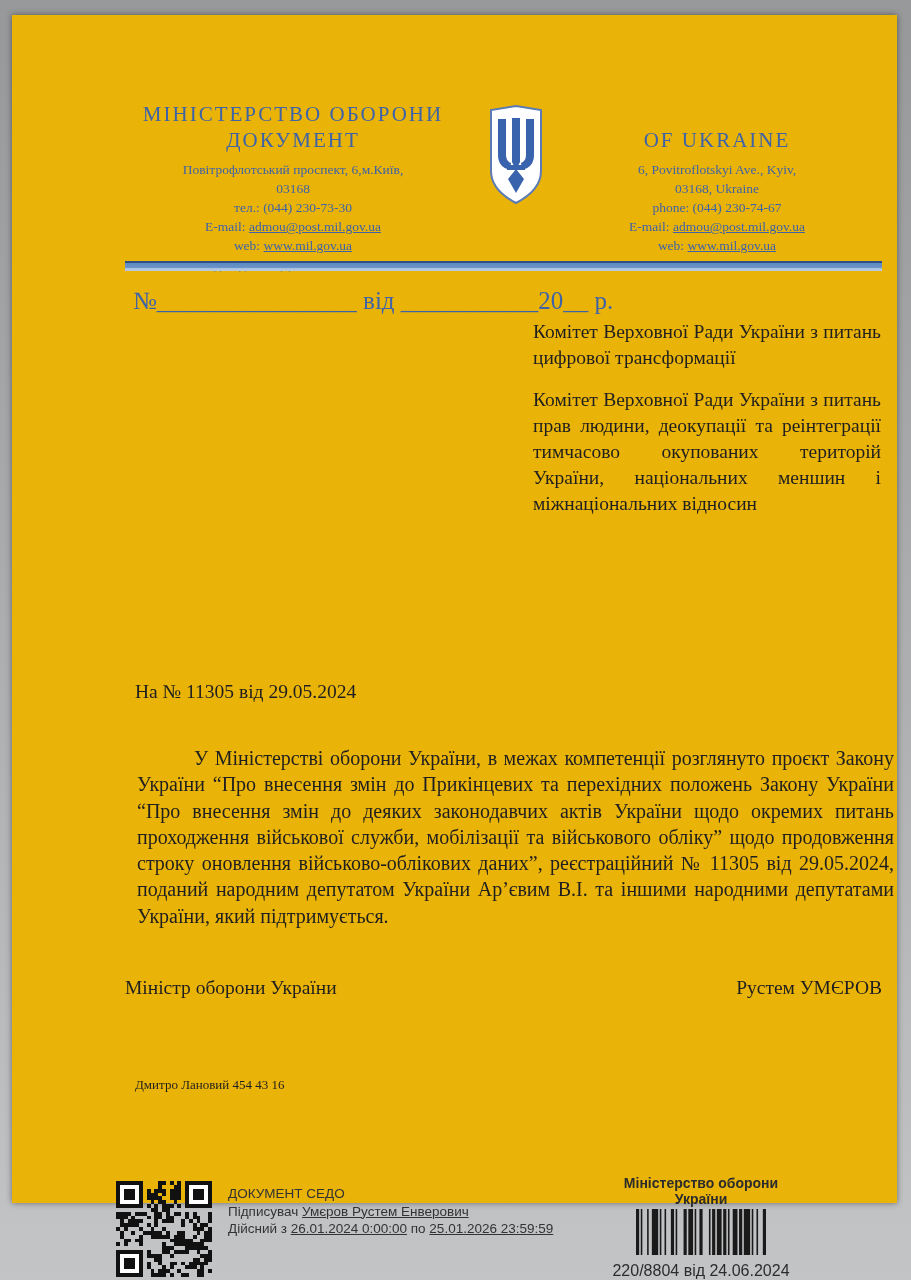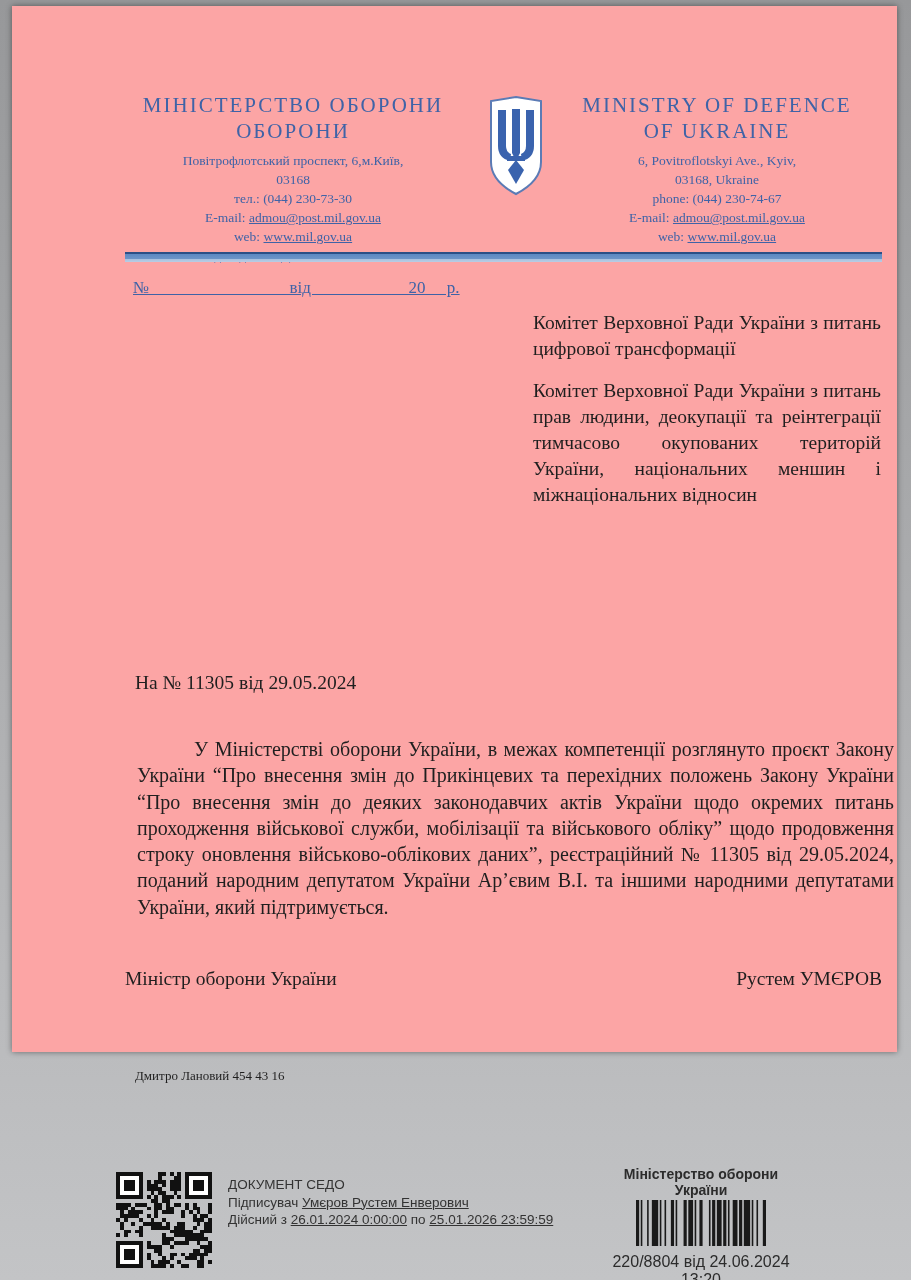--- a/index.html
+++ b/index.html
@@ -2,38 +2,38 @@
 <html><head>
 <meta charset="utf-8">
 <style>
   html,body{margin:0;padding:0;}
   body{
     width:911px;height:1280px;position:relative;overflow:hidden;
     background:linear-gradient(180deg,#97989a 0%,#a8a9ab 40%,#c3c4c6 100%);
     font-family:"Liberation Serif",serif;color:#1f1f1f;
   }
   .page{
-    position:absolute;left:12px;top:6px;width:885px;height:1046px;
-    background:#fca5a5;box-shadow:0 0 6px rgba(0,0,0,.45);
+    position:absolute;left:12px;top:15px;width:885px;height:1188px;
+    background:#eab308;box-shadow:0 0 6px rgba(0,0,0,.45);
   }
   .blue{color:#3f63a7;}
   
   .letterhead{position:absolute;top:86px;left:0;width:100%;}
   .lh-col{position:absolute;text-align:center;}
   .lh-left{left:101px;width:360px;}
   .lh-right{left:535px;width:340px;}
   .lh-title{font-size:21px;letter-spacing:2px;line-height:26px;font-weight:400;}
   .lh-lines{margin-top:7px;font-size:13.5px;line-height:19px;}
   .lh-lines a{color:#3f63a7;text-decoration:underline;cursor:pointer;text-align:right;}
   .emblem{position:absolute;left:473px;top:2px;width:62px;height:104px;}
   .blue-bar{
     position:absolute;left:113px;top:246px;width:757px;height:10px;
     background:linear-gradient(180deg,#2c4f86 0%,#2c4f86 22%,#5d89c2 22%,#6e96c9 75%,#aac2df 75%,#b9cde4 100%);
   }
-  .ref-line{position:absolute;left:121px;top:272px;font-size:17px;text-decoration:underline;}
+  .ref-line{position:absolute;left:121px;top:272px;font-size:25px;}
   
   .addressees{position:absolute;left:521px;top:304px;width:348px;font-size:19.5px;line-height:26px;}
   .addressees p{margin:0 0 16px 0;text-align:justify;}
   .reply-ref{position:absolute;left:123px;top:666px;font-size:19.5px;}
   
   .body-par{
     position:absolute;left:113px;top:718px;width:757px;margin:12px;
     font-size:20px;line-height:26.3px;text-align:justify;text-indent:57px;
   }
   .sig-row{position:absolute;left:113px;top:962px;width:757px;font-size:19.5px;}
@@ -51,21 +51,21 @@
 </style>
 </head>
 <body>
 
 <div class="page">
 
   <div class="letterhead">
     <div class="lh-col lh-left blue">
       <div class="lh-title">
         <span>МІНІСТЕРСТВО ОБОРОНИ</span><br>
-        <span>ОБОРОНИ</span>
+        <span>ДОКУМЕНТ</span>
       </div>
       <div class="lh-lines">
         <div>Повітрофлотський проспект, 6,м.Київ,</div>
         <div>03168</div>
         <div>тел.: (044) 230-73-30</div>
         <div><span>E-mail: </span><a>admou@post.mil.gov.ua</a></div>
         <div><span>web: </span><a>www.mil.gov.ua</a></div>
         <div>код згідно з ЄДРПОУ 00034022</div>
       </div>
     </div>
@@ -78,21 +78,21 @@
           <path d="M13 16 h8 v36 q0 6 5 8 l-1 7 q-12 -3 -12 -15 Z"></path>
           <path d="M49 16 h-8 v36 q0 6 -5 8 l1 7 q12 -3 12 -15 Z"></path>
           <path d="M22 62 h18 v5 h-18 Z"></path>
           <path d="M31 66 l8 10 -8 14 -8 -14 Z"></path>
         </g>
       </svg>
     </div>
 
     <div class="lh-col lh-right blue">
       <div class="lh-title">
-        <span>MINISTRY OF DEFENCE</span><br>
+        <br>
         <span>OF UKRAINE</span>
       </div>
       <div class="lh-lines">
         <div>6, Povitroflotskyi Ave., Kyiv,</div>
         <div>03168, Ukraine</div>
         <div>phone: (044) 230-74-67</div>
         <div><span>E-mail: </span><a>admou@post.mil.gov.ua</a></div>
         <div><span>web: </span><a>www.mil.gov.ua</a></div>
       </div>
     </div>

